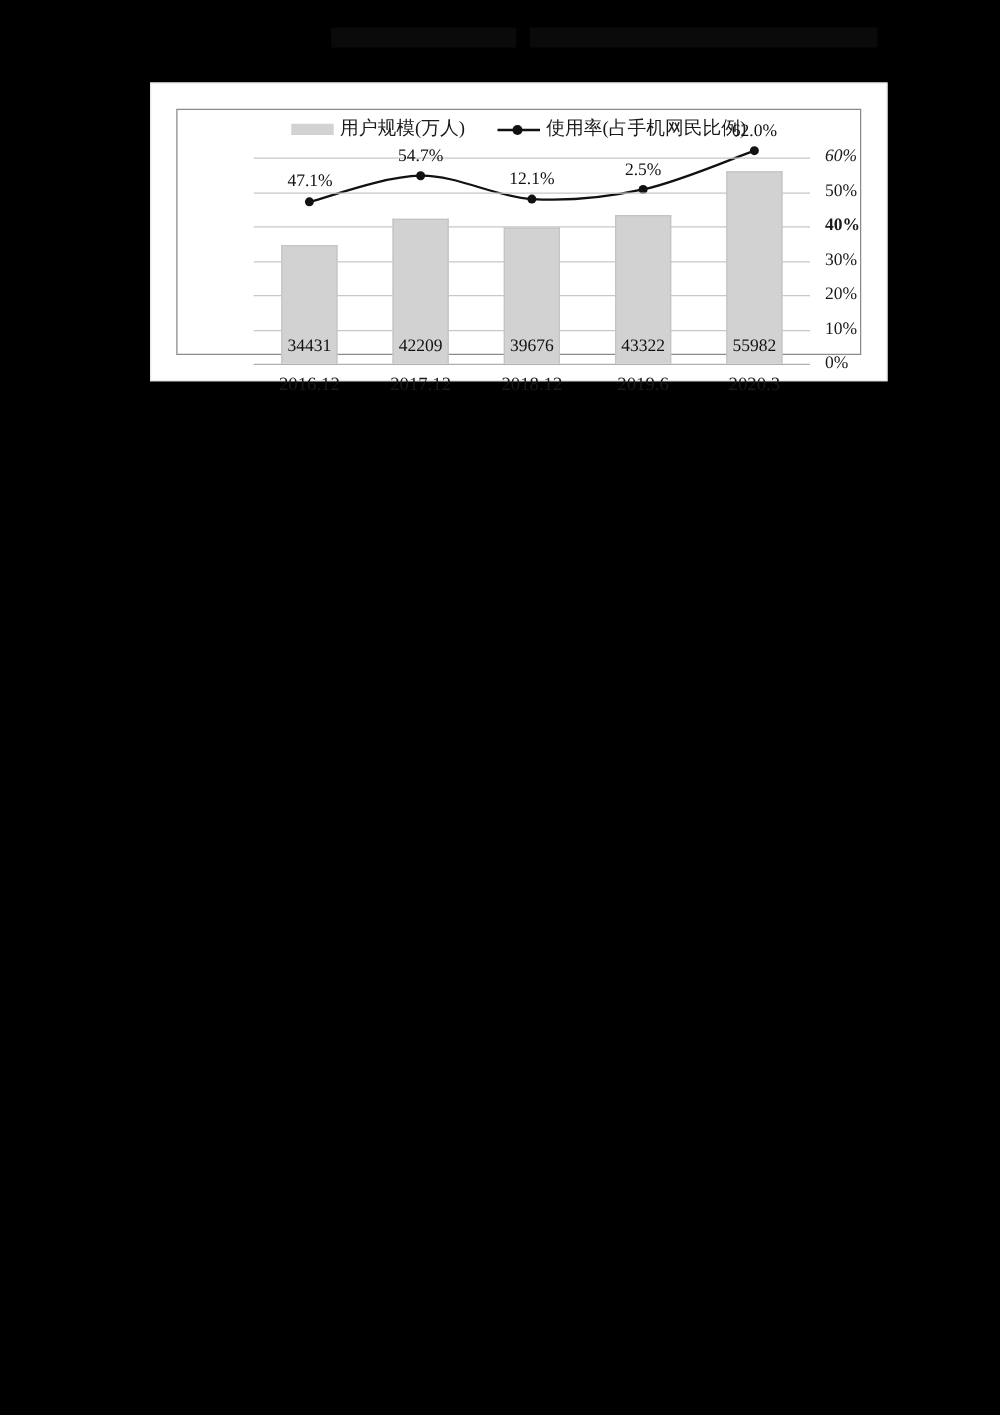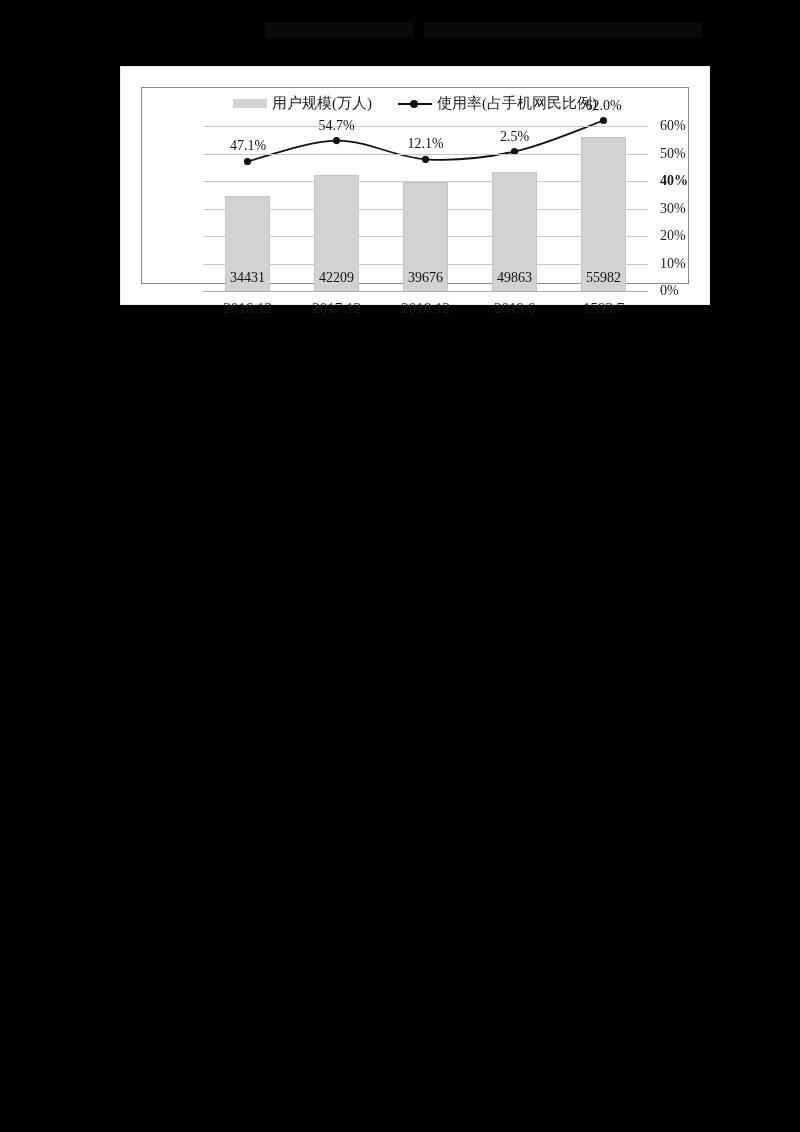--- a/index.html
+++ b/index.html
@@ -209,21 +209,21 @@
         <span class="legend-swatch-bar"></span>
         <span>用户规模(万人)</span>
       </div>
       <div class="legend-entry">
         <span class="legend-swatch-line"></span>
         <span>使用率(占手机网民比例)</span>
       </div>
     </div>
 
     <div id="axis-right">
-        <div class="axis-tick-label" style="top: 1px;">60%</div>
+        <div class="axis-tick-label" style="top: 1px; font-style: italic;">60%</div>
         <div class="axis-tick-label" style="top: 28.5px;">50%</div>
         <div class="axis-tick-label" style="top: 56px; font-weight: bold;">40%</div>
         <div class="axis-tick-label" style="top: 83.5px;">30%</div>
         <div class="axis-tick-label" style="top: 111px;">20%</div>
         <div class="axis-tick-label" style="top: 138.5px;">10%</div>
         <div class="axis-tick-label" style="top: 166px;">0%</div>
       </div>
 
     <div id="plot-area">
       <svg id="line-layer" viewBox="0 0 445 165" preserveAspectRatio="none">
@@ -241,32 +241,32 @@
         <div class="gridline" style="top: 110px;"></div>
         <div class="gridline" style="top: 137.5px;"></div>
         <div class="gridline baseline" style="top: 165px;"></div>
         <div class="bar" style="left: 22.25px; width: 44.5px; top: 70.3148px; height: 94.6852px; background: rgb(210, 210, 210);"></div>
         <div class="bar-value-label" style="left: 44.5px; top: 145px;">34431</div>
         <div class="bar" style="left: 111.25px; width: 44.5px; top: 48.9252px; height: 116.075px; background: rgb(210, 210, 210);"></div>
         <div class="bar-value-label" style="left: 133.5px; top: 145px;">42209</div>
         <div class="bar" style="left: 200.25px; width: 44.5px; top: 55.891px; height: 109.109px; background: rgb(210, 210, 210);"></div>
         <div class="bar-value-label" style="left: 222.5px; top: 145px;">39676</div>
         <div class="bar" style="left: 289.25px; width: 44.5px; top: 45.8645px; height: 119.135px; background: rgb(210, 210, 210);"></div>
-        <div class="bar-value-label" style="left: 311.5px; top: 145px;">49863</div>
+        <div class="bar-value-label" style="left: 311.5px; top: 145px;">43322</div>
         <div class="bar" style="left: 378.25px; width: 44.5px; top: 11.0495px; height: 153.951px; background: rgb(210, 210, 210);"></div>
         <div class="bar-value-label" style="left: 400.5px; top: 145px;">55982</div>
         <div class="pct-label" style="left: 45px; top: 13.475px; text-align: center;">47.1%</div>
         <div class="pct-label" style="left: 133.5px; top: -7.425px;">54.7%</div>
         <div class="pct-label" style="left: 222.5px; top: 11.275px;">12.1%</div>
         <div class="pct-label" style="left: 311.5px; top: 3.575px;">2.5%</div>
         <div class="pct-label" style="left: 400.5px; top: -27.5px;">62.0%</div>
       </div>
 
     <div id="x-axis-labels">
         <div class="x-tick-label" style="left: 44.5px;">2016.12</div>
         <div class="x-tick-label" style="left: 133.5px;">2017.12</div>
         <div class="x-tick-label" style="left: 222.5px;">2018.12</div>
         <div class="x-tick-label" style="left: 311.5px;">2019.6</div>
-        <div class="x-tick-label" style="left: 400.5px;">1593.7</div>
+        <div class="x-tick-label" style="left: 400.5px;">2020.3</div>
       </div>
 
   </div>
 </div>
 
 </body></html>

